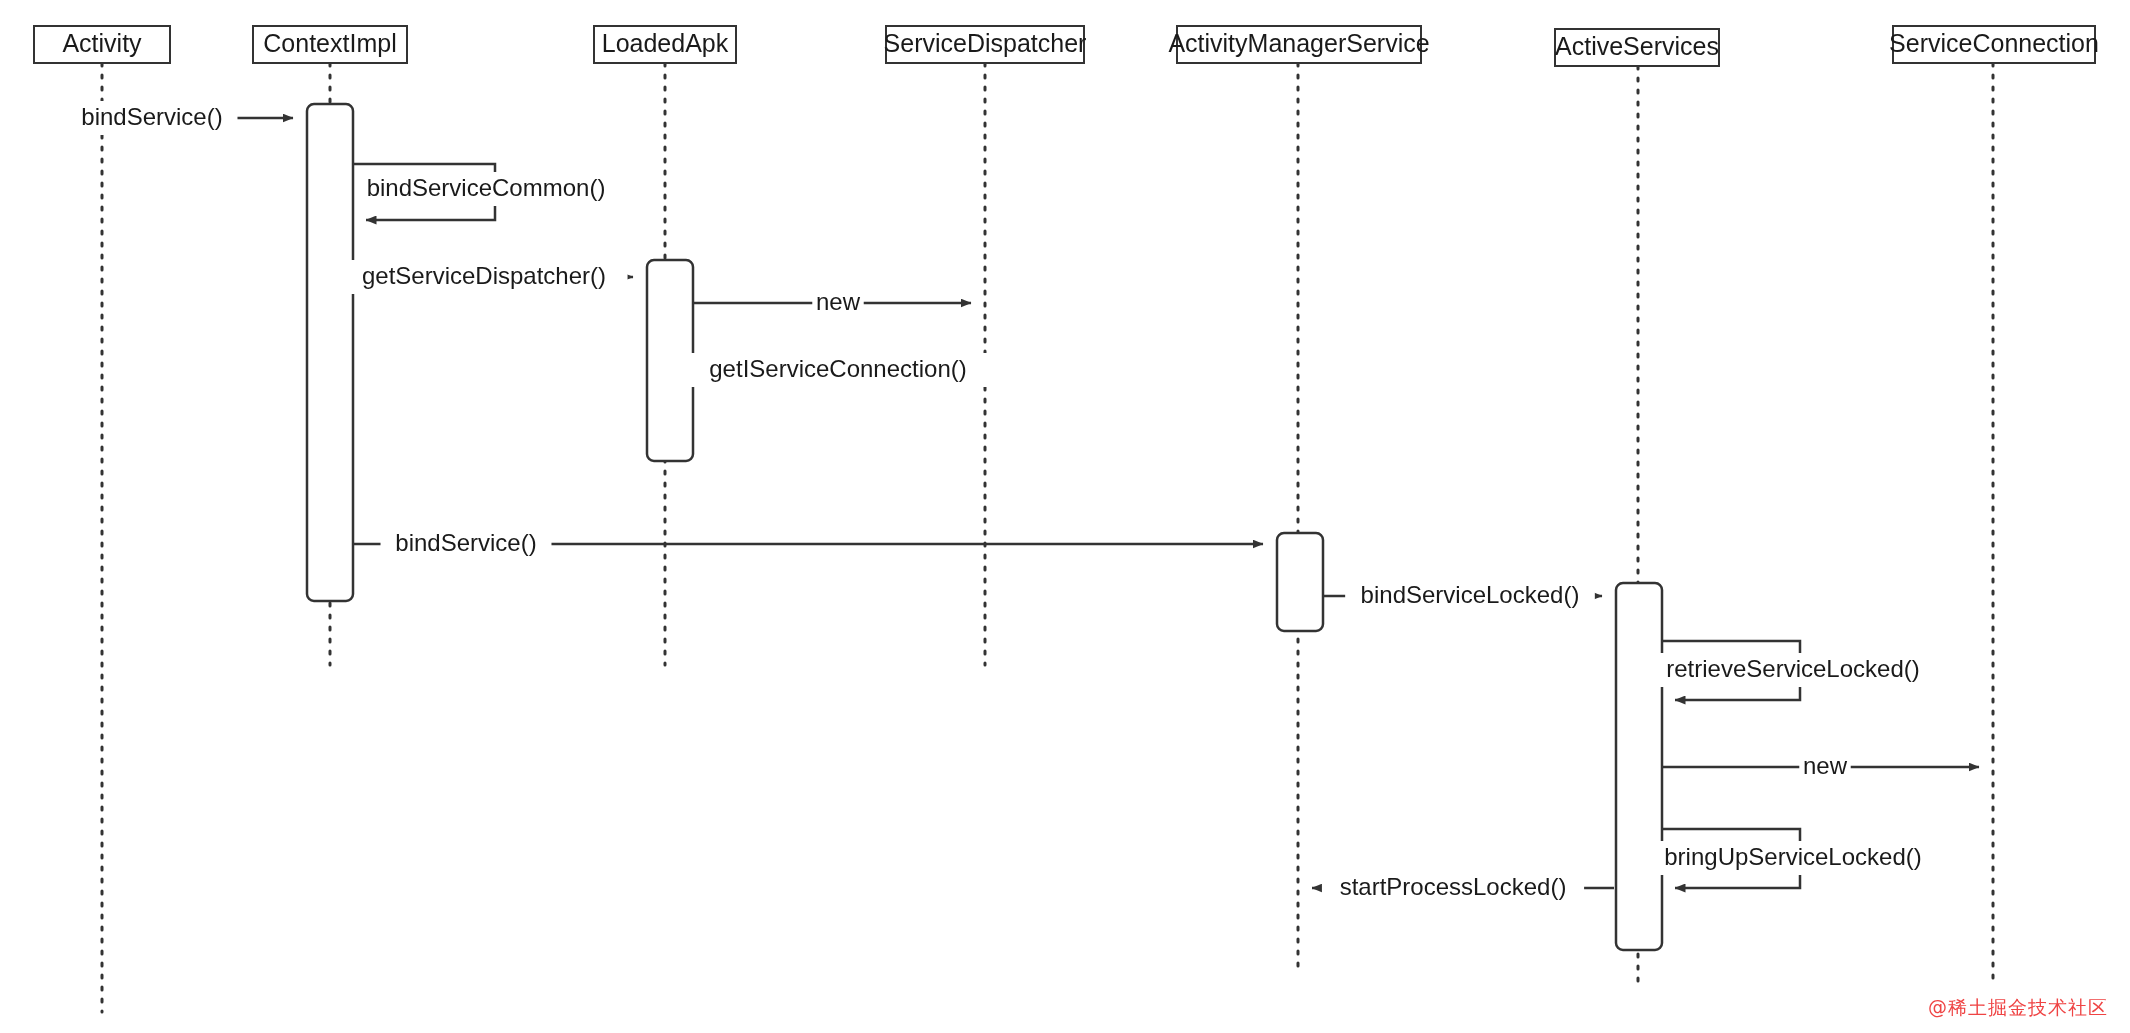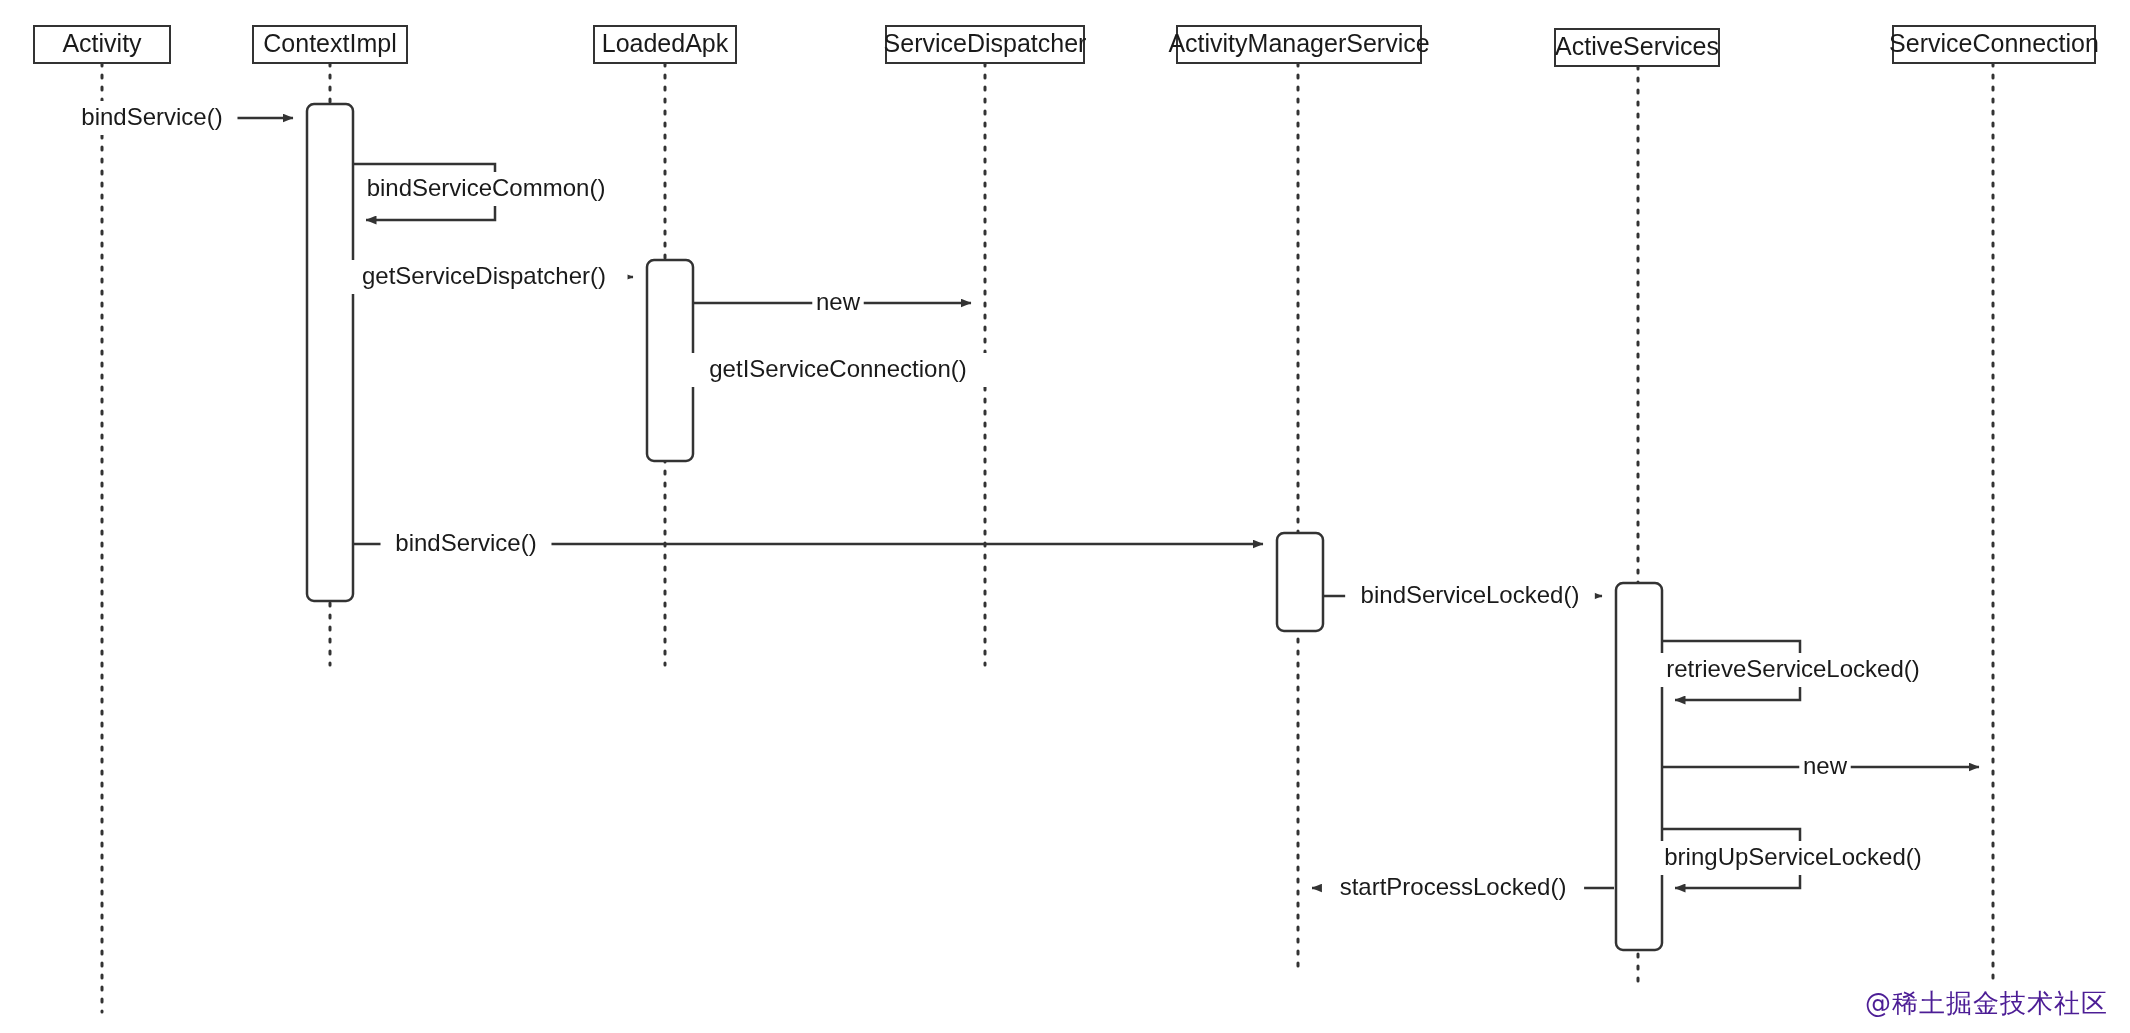--- a/index.html
+++ b/index.html
@@ -63,22 +63,22 @@
     dominant-baseline: middle;
   }
   .msg-label-bg {
     fill: #ffffff;
   }
   .watermark-text {
     position: absolute;
     right: 22px;
     bottom: 12px;
     font-family: "DejaVu Sans", sans-serif;
-    font-size: 26px;
-    color: #4c1d95;
+    font-size: 19px;
+    color: #ef4444;
     letter-spacing: 1px;
     user-select: none;
   }
 </style>
 </head>
 <body>
 
 <div id="diagram-root">
 
   <svg id="seq-svg" viewBox="0 0 2130 1033" xmlns="http://www.w3.org/2000/svg">

